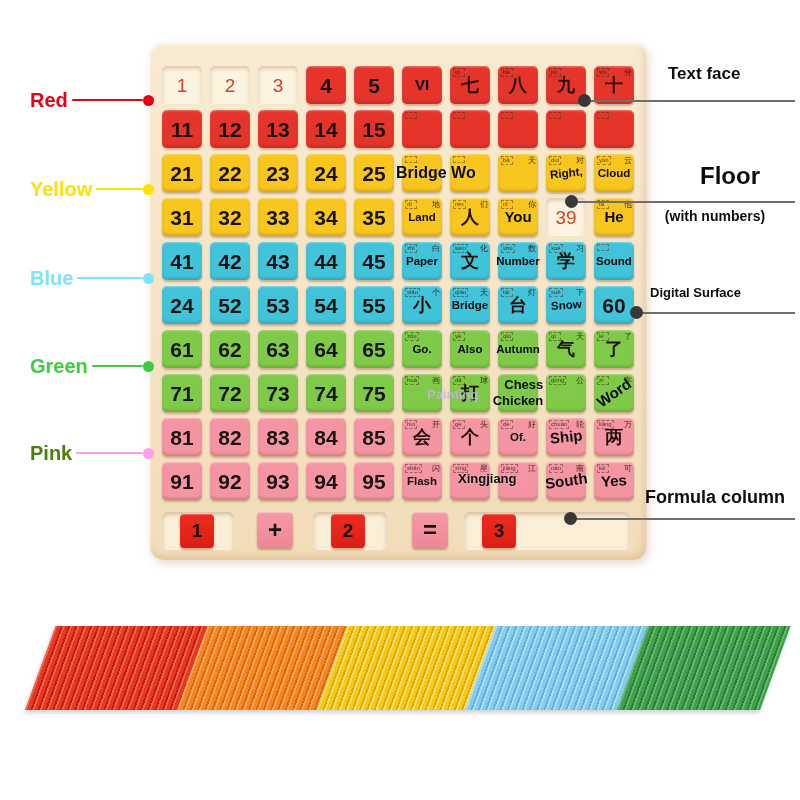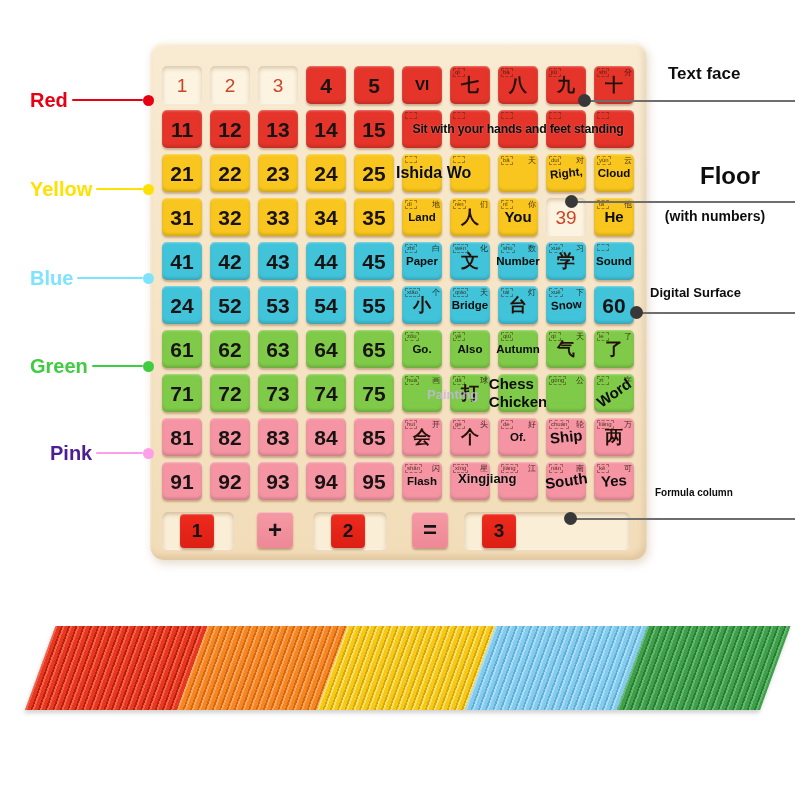--- a/index.html
+++ b/index.html
@@ -19,21 +19,21 @@
         box-shadow:0 2px 2px rgba(120,70,30,.35), inset 0 1px 2px rgba(255,255,255,.35),
                    inset 0 -2px 3px rgba(0,0,0,.16);}
   .red{background:#e5342a}.yellow{background:#f8c61e}.blue{background:#41c3d9}
   .green{background:#7fca48}.pink{background:#f595a3}
   .slot{background:#fcf3e0;box-shadow:inset 0 2px 4px rgba(150,105,55,.35), inset 0 -1px 2px rgba(255,255,255,.9);}
   .m-num{font-weight:bold;font-size:21px;color:#191413;line-height:1;}
   .m-slot{font-size:19px;color:#cd4527;line-height:1;}
   .m-cn{font-weight:bold;font-size:18px;color:#231008;line-height:1;}
   .m-en{font-weight:bold;font-size:11.5px;color:#0c0c0c;line-height:1.05;white-space:nowrap;}
   .m-en.big{font-size:15px;}
-  .m-en2{font-weight:bold;font-size:15px;color:#0c0c0c;line-height:1.2;text-align:left;}
+  .m-en2{font-weight:bold;font-size:13px;color:#0c0c0c;line-height:1.2;text-align:right;}
   .py{position:absolute;top:2px;left:3px;font-size:6px;line-height:1.2;padding:0 1px;
       border:1px dashed rgba(70,35,10,.45);color:rgba(45,22,8,.8);min-width:8px;min-height:5px;}
   .side{position:absolute;top:3px;right:2px;font-size:8px;color:rgba(35,18,6,.85);line-height:1;}
 
   
   .overlay{position:absolute;font-weight:bold;color:#0c0c0c;z-index:5;
            text-shadow:0 0 2px rgba(255,255,255,.35);}
   .ov-sit{left:238px;top:56px;width:236px;font-size:12.3px;text-align:center;letter-spacing:-.2px;}
   .ov-ishida{left:234px;top:98px;width:110px;font-size:16px;}
   .ov-xingjiang{left:296px;top:405px;width:110px;font-size:13px;}
@@ -66,39 +66,38 @@
   .lab-textface{left:668px;top:64px;font-size:17px;}
   .line-textface{left:584px;top:100px;width:211px;}
   .dot-textface{left:578px;top:94px;}
   .lab-floor{left:700px;top:162px;font-size:24px;}
   .lab-floornum{left:660px;top:207px;font-size:14px;width:110px;text-align:center;white-space:normal;line-height:1.3;}
   .line-floor{left:571px;top:201px;width:224px;}
   .dot-floor{left:565px;top:195px;}
   .lab-digital{left:650px;top:285px;font-size:13px;}
   .line-digital{left:637px;top:312px;width:158px;}
   .dot-digital{left:630px;top:306px;}
-  .lab-formula{left:645px;top:487px;font-size:10px;margin-left:10px;}
+  .lab-formula{left:645px;top:487px;font-size:18px;}
   .line-formula{left:570px;top:518px;width:225px;}
   .dot-formula{left:564px;top:512px;}
 
   
   .sticks{position:absolute;left:25px;top:626px;width:735px;height:84px;display:flex;
           transform:skewX(-20deg);transform-origin:0 100%;
           box-shadow:inset 0 -4px 5px rgba(0,0,0,.28), inset 0 3px 3px rgba(255,255,255,.25),
                      0 3px 4px rgba(0,0,0,.18);}
   .stick-sec{height:100%;}
 </style>
 </head>
 <body>
 <div class="canvas">
 
   <div class="board">
     <div class="grid" id="grid">
-      <div class="overlay ov-sit">Sit with your hands and feet standing</div>
-      <div class="overlay ov-ishida">Ishida Wo</div>
+      <div class="overlay ov-ishida">Bridge Wo</div>
       <div class="overlay ov-xingjiang">Xingjiang</div>
       <div class="overlay ov-painting">Painting</div>
     <div class="tile slot">
           <span class="m-slot">1</span>
         </div>
         <div class="tile slot">
           <span class="m-slot">2</span>
         </div>
         <div class="tile slot">
           <span class="m-slot">3</span>
@@ -493,21 +492,21 @@
     <span class="cl-label" style="color: rgb(127, 227, 255);">Blue</span>
     <span class="cl-line" style="background: rgb(127, 227, 255);"></span>
     <span class="cl-dot" style="background: rgb(127, 227, 255);"></span>
   </div>
   <div class="callout-left co-green">
     <span class="cl-label" style="color: rgb(63, 204, 65);">Green</span>
     <span class="cl-line" style="background: rgb(63, 204, 65);"></span>
     <span class="cl-dot" style="background: rgb(63, 204, 65);"></span>
   </div>
   <div class="callout-left co-pink">
-    <span class="cl-label" style="color: #4c1d95; margin-left: 20px;">Pink</span>
+    <span class="cl-label" style="color: #4d7c0f;">Pink</span>
     <span class="cl-line" style="background: rgb(255, 159, 232);"></span>
     <span class="cl-dot" style="background: rgb(255, 159, 232);"></span>
   </div>
 
   <div class="cr-label lab-textface">Text face</div>
   <div class="cr-line line-textface"></div>
   <div class="cr-dot dot-textface"></div>
 
   <div class="cr-label lab-floor">Floor</div>
   <div class="cr-label lab-floornum">(with numbers)</div>

